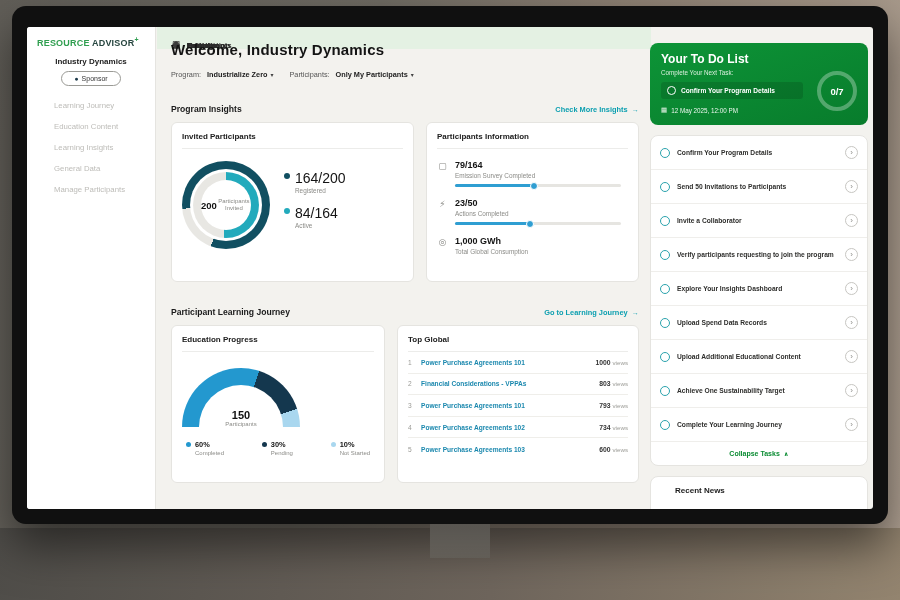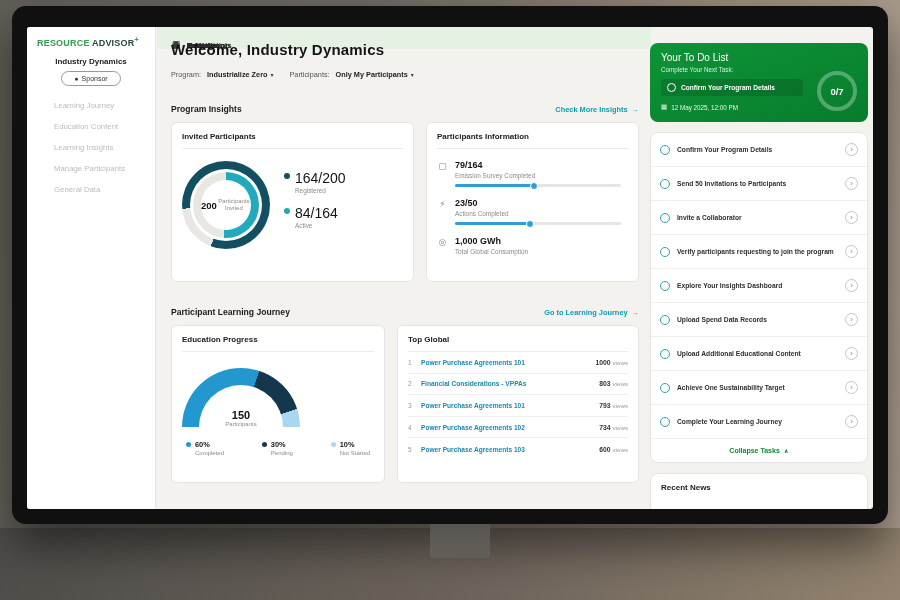--- a/index.html
+++ b/index.html
@@ -94,41 +94,41 @@
   .lesson-row:last-child{border-bottom:none}
   .l-rank{color:#9a9a95;width:6px;flex:none}
   .l-title{color:#1b88ae;font-weight:bold;flex:1;cursor:pointer;text-decoration:none}
   .l-count{font-weight:bold;color:#333;font-size:6.8px}
   .l-unit{color:#9a9a95;font-size:6.2px;margin-left:2px}
 
   
   .todo{position:absolute;left:623px;top:0;width:218px}
   .todo-green{margin-top:16px;background:linear-gradient(160deg,#0d9437,#087c2c);border-radius:8px;
     padding:9px 11px;position:relative;color:#fff}
-  .tg-title{font-size:10px;font-weight:normal}
+  .tg-title{font-size:12px;font-weight:bold}
   .tg-sub{font-size:6.3px;color:#d9efdc;margin-top:3px}
   .tg-task{display:flex;align-items:center;gap:5px;margin-top:6px;background:rgba(0,0,0,.13);
     border-radius:3px;padding:4px 6px;width:142px}
   .cb{width:9px;height:9px;border:1.2px solid #fff;border-radius:50%;flex:none}
   .tg-task-label{font-size:6.6px;font-weight:bold;line-height:1.2}
   .tg-date{display:flex;align-items:center;gap:4px;margin:7px 0 2px;font-size:6.3px;color:#eaf6ec}
   .tg-cal{font-size:6.5px}
   .tg-ring{position:absolute;right:11px;top:28px;width:40px;height:40px;border-radius:50%;
     border:4.5px solid rgba(255,255,255,.3);display:flex;align-items:center;justify-content:center;
     font-size:9.5px;font-weight:bold}
   .tasks-card{margin-top:10px;background:#fff;border:1px solid #e5e4e0;border-radius:8px;overflow:hidden}
   .task-row{display:flex;align-items:center;gap:7px;padding:10px 9px;border-bottom:1px solid #efeeeb;cursor:pointer}
   .task-cb{width:10px;height:10px;border:1.3px solid #2ba3ad;border-radius:50%;flex:none}
   .task-label{flex:1;font-size:6.7px;color:#2e2e2c;font-weight:bold;line-height:1.35}
   .task-chev{width:13px;height:13px;border:1px solid #c7c6c2;border-radius:50%;color:#8e8e8a;font-size:8px;
     display:flex;align-items:center;justify-content:center;flex:none;padding-bottom:1px}
   .collapse-row{display:flex;justify-content:center;align-items:center;gap:4px;padding:8px 0;font-size:7px;
     font-weight:bold;color:#0b8c33;cursor:pointer}
   .collapse-caret{font-size:6px}
-  .news-card{margin-top:10px;background:#fff;border:1px solid #e5e4e0;border-radius:8px;padding:9px 10px;height:44px}
+  .news-card{margin-top:10px;background:#fff;border:1px solid #e5e4e0;border-radius:8px;padding:9px 24px;height:44px}
   .news-title{font-size:8px;font-weight:bold;color:#1b1b1b}
 </style>
 </head>
 <body>
 
 <div class="stage">
   <div class="desk"></div>
   <div class="stand-neck"></div>
 
   <div class="monitor">
@@ -164,24 +164,24 @@
             <span>Education Content</span>
           </div>
           <div class="nav-item sub">
             <span>Learning Insights</span>
           </div>
           <div class="nav-item main">
             <span class="nav-ico">◉</span>
             <span>Participants</span>
           </div>
           <div class="nav-item sub">
+            <span>General Data</span>
+          </div>
+          <div class="nav-item sub">
             <span>Manage Participants</span>
-          </div>
-          <div class="nav-item sub">
-            <span>General Data</span>
           </div>
           <div class="nav-item main">
             <span class="nav-ico">☰</span>
             <span>Program</span>
           </div>
           <div class="nav-item main">
             <span class="nav-ico">✥</span>
             <span>Take Action</span>
           </div>
           <div class="nav-item main">

